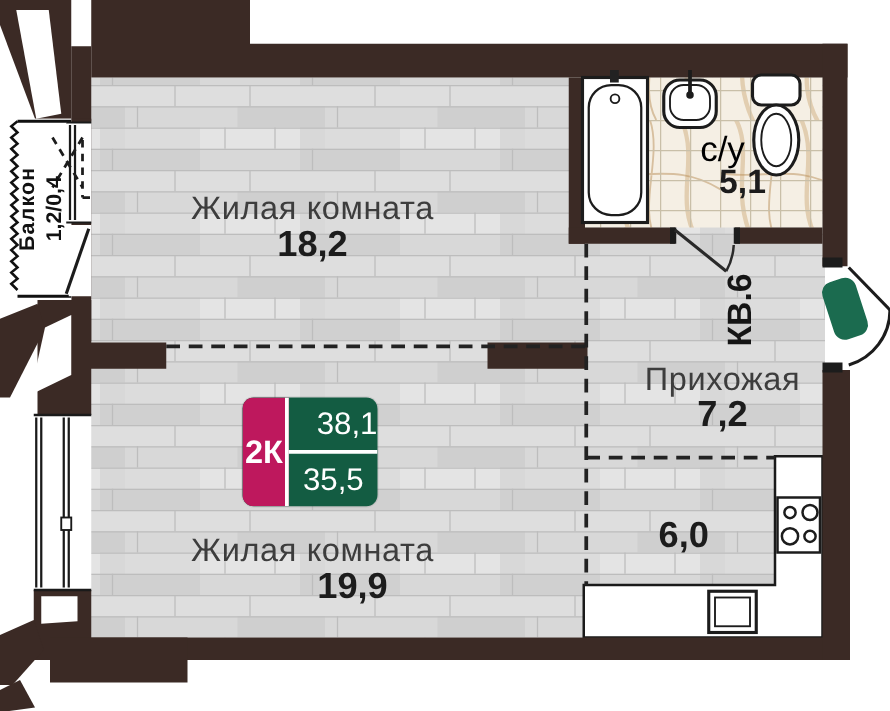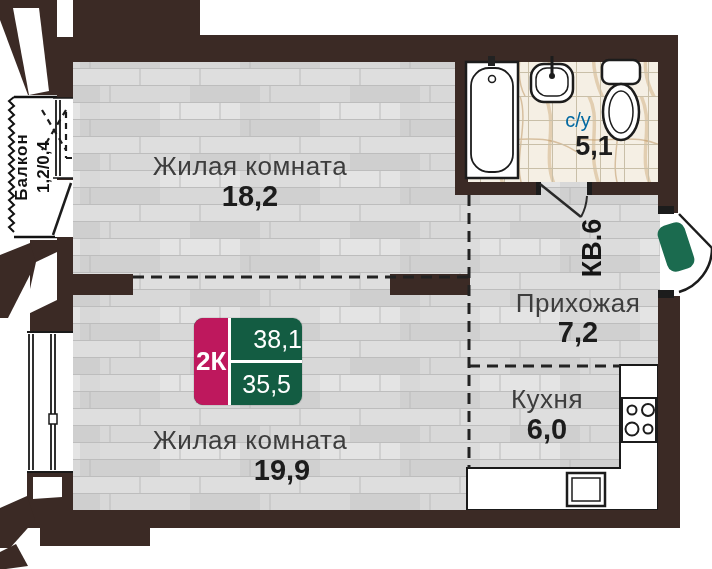--- a/index.html
+++ b/index.html
@@ -7,21 +7,21 @@
     position:relative;width:712px;height:569px;background:#ffffff;overflow:hidden;
     font-family:"Liberation Sans","DejaVu Sans",sans-serif;
   }
   .stage svg{position:absolute;left:0;top:0;}
   .lbl{
     position:absolute;transform:translate(-50%,-50%);white-space:nowrap;
     color:#3b3b3b;line-height:1;
   }
   .room-name{font-size:26px;letter-spacing:0.5px;color:#3d3d3d;}
   .room-area{font-size:29px;font-weight:700;color:#1c1c1c;}
-  .bath-name{font-size:20px;color:#0369a1;}
+  .bath-name{font-size:28px;color:#000000;}
   .bath-area{font-size:27px;font-weight:700;color:#1c1c1c;padding-left:42px;}
   .kv-label{
     font-size:27px;font-weight:700;color:#151515;
     transform:translate(-50%,-50%) rotate(-90deg);
   }
   .balcony-label{
     position:absolute;left:-42px;top:146px;width:150px;height:42px;
     transform:rotate(-90deg);text-align:center;color:#111;
   }
   .balcony-label .l1{display:block;font-size:17px;font-weight:600;letter-spacing:1px;}
@@ -202,21 +202,20 @@
 
   <div class="lbl room-name" style="left:250px;top:166px;">Жилая комната</div>
   <div class="lbl room-area" style="left:250px;top:196px;">18,2</div>
 
   <div class="lbl room-name" style="left:250px;top:440px;">Жилая комната</div>
   <div class="lbl room-area" style="left:250px;top:470px;margin-left:32px;">19,9</div>
 
   <div class="lbl room-name" style="left:578px;top:303px;">Прихожая</div>
   <div class="lbl room-area" style="left:578px;top:332px;">7,2</div>
 
-  <div class="lbl room-name" style="left:547px;top:399px;">Кухня</div>
   <div class="lbl room-area" style="left:547px;top:429px;">6,0</div>
 
   <div class="lbl bath-name" style="left:578px;top:120px;">с/у</div>
   <div class="lbl bath-area" style="left:573px;top:146px;">5,1</div>
 
   <div class="lbl kv-label" style="left:592px;top:248px;">КВ.6</div>
 
   <div class="balcony-label">
     <span class="l1">Балкон</span>
     <span class="l2">1,2/0,4</span>

